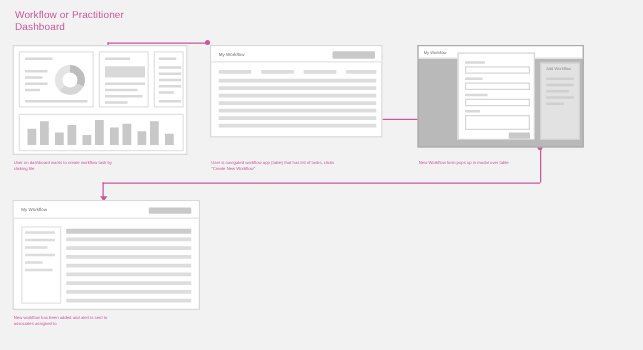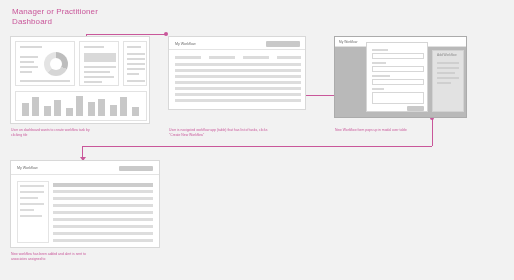--- a/index.html
+++ b/index.html
@@ -116,21 +116,21 @@
   
   #screen4 { left: 10px; top: 160px; width: 150px; height: 88px; }
 
   .capt-text { white-space: pre-line; }
 </style>
 </head>
 <body>
 
 <div class="root">
 
-  <div class="title capt-text">Manager or Practitioner
+  <div class="title capt-text">Workflow or Practitioner
 Dashboard</div>
 
   <div class="ln lnv" style="left:86px; top:34px; height:36px;"></div>
   <div class="ln lnh" style="left:86px; top:34px; width:80px;"></div>
   <div class="dot" style="left:84px; top:68px;"></div>
   <div class="dot" style="left:164px; top:32px;"></div>
 
   <div class="ln lnv" style="left:304px; top:45px; height:50px;"></div>
   <div class="ln lnh" style="left:304px; top:95px; width:58px;"></div>
   <div class="dot" style="left:302px; top:43px;"></div>

